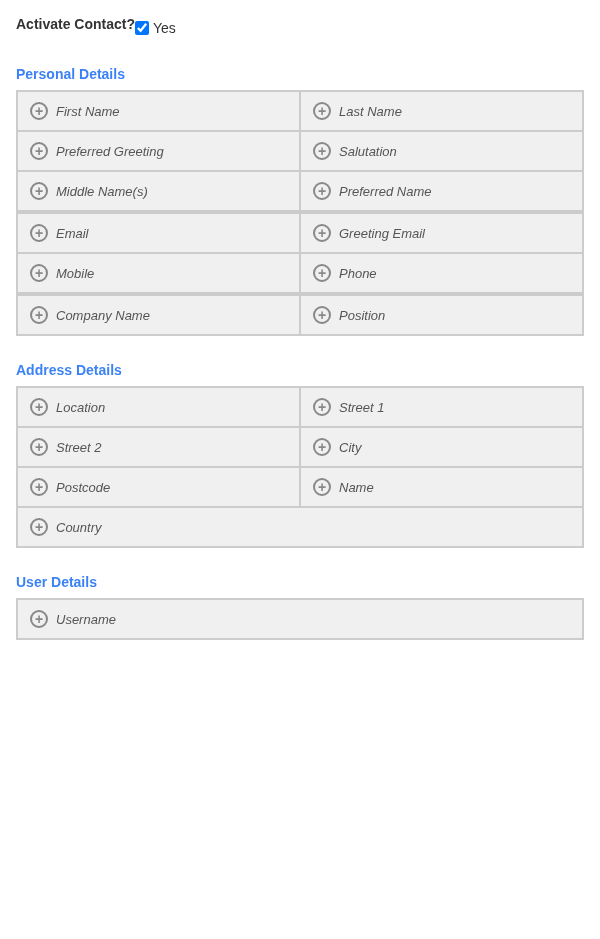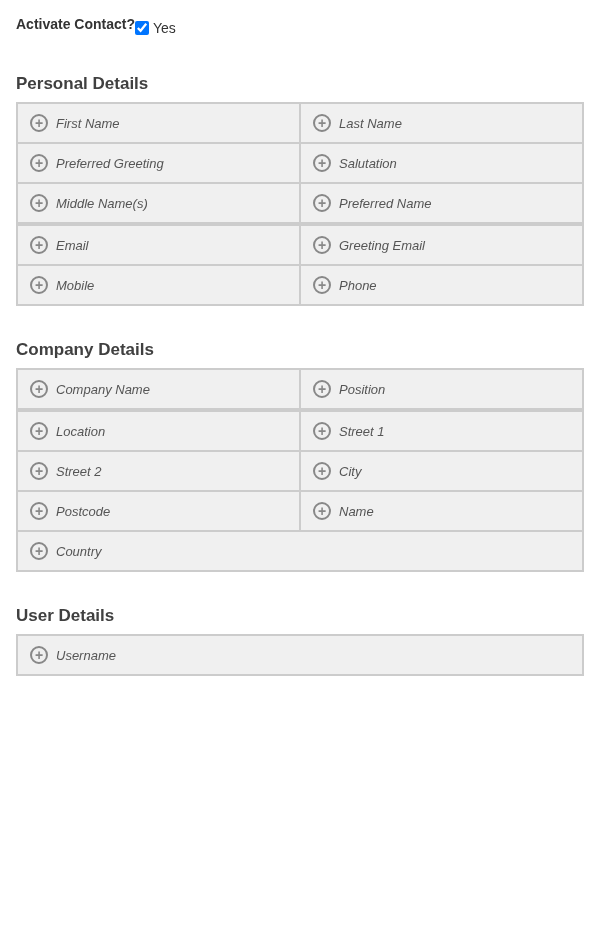--- a/index.html
+++ b/index.html
@@ -43,24 +43,24 @@
       font-size: 14px;
     }
 
     .checkbox-row input[type="checkbox"] {
       width: 14px;
       height: 14px;
     }
 
     .section-title {
       font-weight: bold;
-      font-size: 17px;
-      margin-top: 34px;
+      font-size: 14px;
+      margin-top: 26px;
       margin-bottom: 8px;
-      color: #404040;
+      color: #3b82f6;
     }
 
     .fields-grid {
       display: grid;
       grid-template-columns: 1fr 1fr;
       gap: 0;
       border: 1px solid #ccc;
     }
 
     .field-cell {
@@ -154,34 +154,34 @@
       <span>Mobile</span>
     </div>
     <div class="field-cell">
       <span class="plus-icon">+</span>
       <span>Phone</span>
     </div>
   </div>
 </div>
 
 <div>
-  <div class="section-title">Company Details</div>
   <div class="fields-grid">
     <div class="field-cell">
       <span class="plus-icon">+</span>
       <span>Company Name</span>
     </div>
     <div class="field-cell">
       <span class="plus-icon">+</span>
       <span>Position</span>
     </div>
   </div>
 </div>
 
 <div>
+  <div class="section-title">Address Details</div>
   <div class="fields-grid">
     <div class="field-cell">
       <span class="plus-icon">+</span>
       <span>Location</span>
     </div>
     <div class="field-cell">
       <span class="plus-icon">+</span>
       <span>Street 1</span>
     </div>
     <div class="field-cell">

